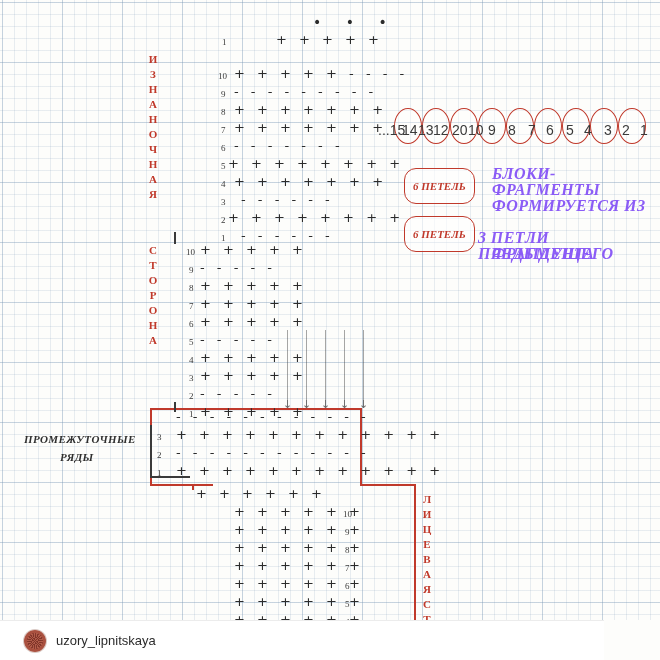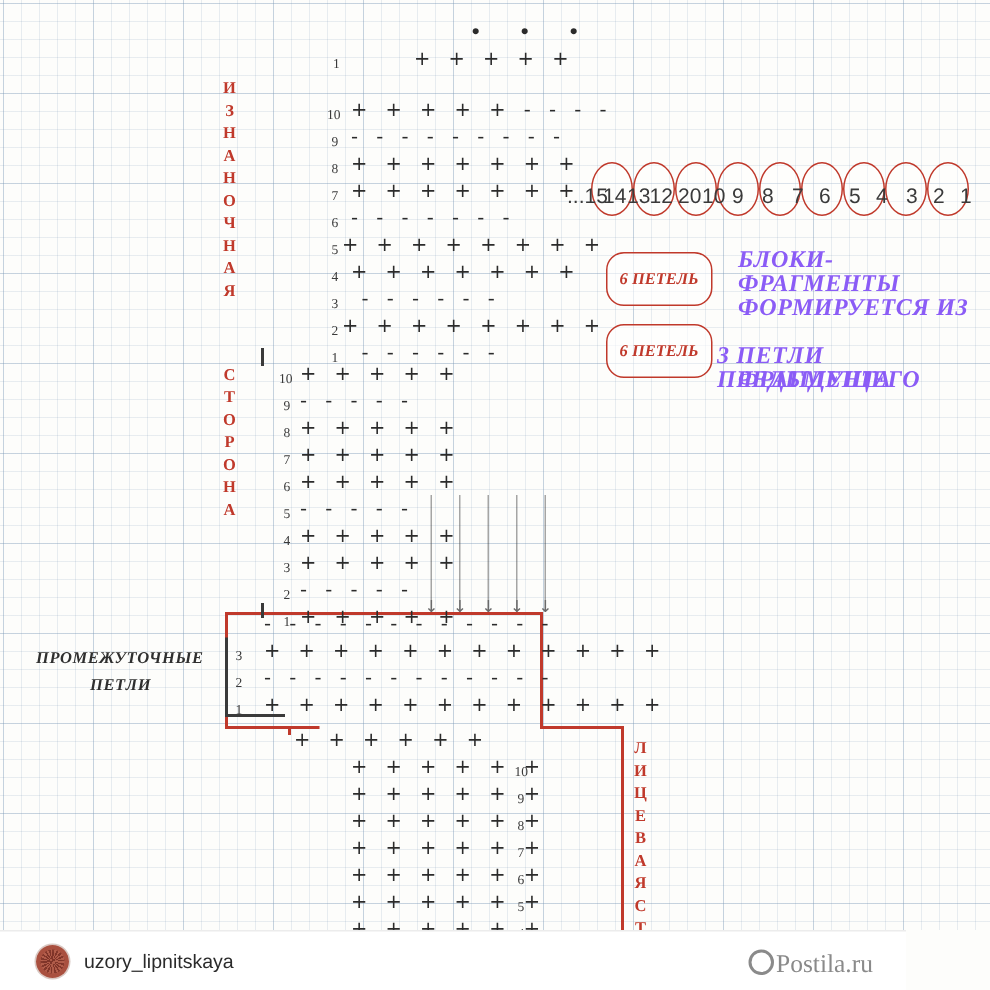--- a/index.html
+++ b/index.html
@@ -315,21 +315,21 @@
   <div class="rownum" style="left:345px;top:582px;">6</div>
   <div class="row" style="left:234px;top:577px;">+ + + + + +</div>
 
   <div class="rownum" style="left:345px;top:600px;">5</div>
   <div class="row" style="left:234px;top:595px;">+ + + + + +</div>
 
   <div class="rownum" style="left:345px;top:618px;">4</div>
   <div class="row" style="left:234px;top:613px;">+ + + + + +</div>
 
   <div class="hand-dark" style="left:24px;top:432px;">ПРОМЕЖУТОЧНЫЕ</div>
-  <div class="hand-dark" style="left:60px;top:450px;">ПЕТЛИ</div>
+  <div class="hand-dark" style="left:60px;top:450px;">РЯДЫ</div>
 
   <div id="bubbles" style="left:378px;top:108px;">
     <div class="bub" style="left:16px;  top:0;"></div>
     <div class="bub" style="left:44px;  top:0;"></div>
     <div class="bub" style="left:72px;  top:0;"></div>
     <div class="bub" style="left:100px; top:0;"></div>
     <div class="bub" style="left:128px; top:0;"></div>
     <div class="bub" style="left:156px; top:0;"></div>
     <div class="bub" style="left:184px; top:0;"></div>
     <div class="bub" style="left:212px; top:0;"></div>
@@ -356,16 +356,15 @@
   <div class="pill" style="left:404px;top:216px;">6 ПЕТЕЛЬ</div>
 
   <div class="hand" style="left:492px;top:166px;">БЛОКИ-ФРАГМЕНТЫ</div>
   <div class="hand" style="left:492px;top:198px;">ФОРМИРУЕТСЯ   ИЗ</div>
   <div class="hand" style="left:478px;top:230px;">3 ПЕТЛИ ПРЕДЫДУЩЕГО</div>
   <div class="hand" style="left:492px;top:246px;">ФРАГМЕНТА</div>
 
   <div id="footer">
     <div id="avatar"></div>
     <div id="handle">uzory_lipnitskaya</div>
-    <div id="brand"><span class="pin"></span><span>Postila.ru</span></div>
   </div>
 
 </div>
 
 </body></html>

